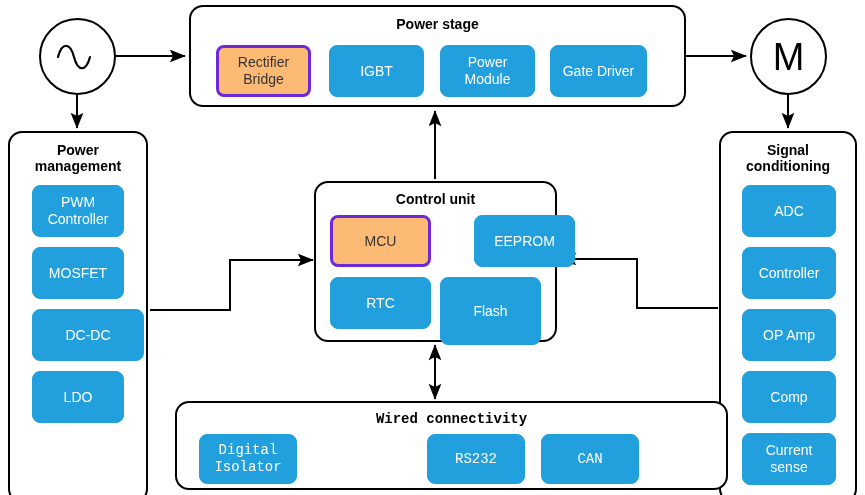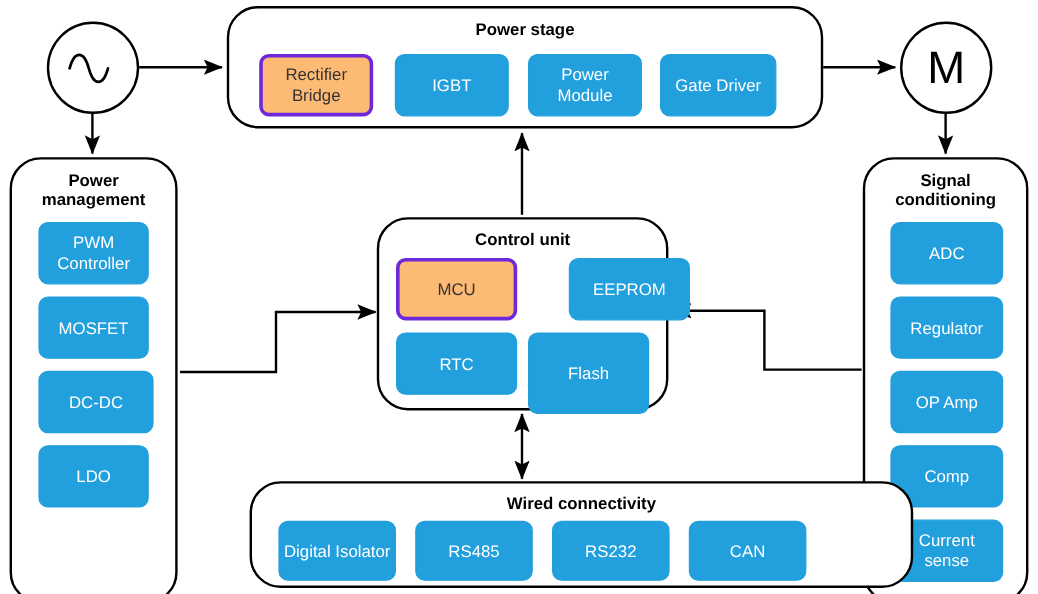--- a/index.html
+++ b/index.html
@@ -23,21 +23,21 @@
     left: 0; top: 0;
     width: 865px;
     height: 495px;
     pointer-events: none;
   }
   
   .group {
     position: absolute;
     box-sizing: border-box;
     border: 2px solid #000000;
-    border-radius: 26px;
+    border-radius: 14px;
     background: #ffffff;
   }
   .group-title {
     position: absolute;
     left: 0;
     right: 0;
     text-align: center;
     font-weight: bold;
     font-size: 14px;
     color: #000000;
@@ -131,42 +131,41 @@
     <div class="blk grey" style="left:25px; top:38px; width:95px; height:52px;">Rectifier Bridge</div>
     <div class="blk blue" style="left:138px; top:38px; width:95px; height:52px;">IGBT</div>
     <div class="blk blue" style="left:249px; top:38px; width:95px; height:52px;">Power Module</div>
     <div class="blk blue" style="left:359px; top:38px; width:97px; height:52px;">Gate Driver</div>
   </div>
 
   <div class="group" style="left:8px; top:131px; width:140px; height:372px;">
     <div class="group-title" style="top:9px; padding:0 22px; left:0; right:0;">Power management</div>
     <div class="blk blue" style="left:22px; top:52px; width:92px; height:52px;">PWM Controller</div>
     <div class="blk blue" style="left:22px; top:114px; width:92px; height:52px;">MOSFET</div>
-    <div class="blk blue" style="left:22px; top:176px; width:96px; height:52px;">DC-DC</div>
+    <div class="blk blue" style="left:22px; top:176px; width:112px; height:52px;">DC-DC</div>
     <div class="blk blue" style="left:22px; top:238px; width:92px; height:52px;">LDO</div>
   </div>
 
   <div class="group" style="left:314px; top:181px; width:243px; height:161px;">
     <div class="group-title" style="top:8px;">Control unit</div>
     <div class="blk grey" style="left:14px; top:32px; width:101px; height:52px;">MCU</div>
     <div class="blk blue" style="left:124px; top:32px; width:101px; height:52px;margin-left:34px;">EEPROM</div>
     <div class="blk blue" style="left:14px; top:94px; width:101px; height:52px;">RTC</div>
     <div class="blk blue" style="left:124px; top:94px; width:101px; height:68px;">Flash</div>
   </div>
 
   <div class="group" style="left:719px; top:131px; width:138px; height:372px;">
     <div class="group-title" style="top:9px; padding:0 18px; left:0; right:0;">Signal conditioning</div>
     <div class="blk blue" style="left:21px; top:52px; width:94px; height:52px;">ADC</div>
-    <div class="blk blue" style="left:21px; top:114px; width:94px; height:52px;">Regulator</div>
+    <div class="blk blue" style="left:21px; top:114px; width:94px; height:52px;">Controller</div>
     <div class="blk blue" style="left:21px; top:176px; width:94px; height:52px;">OP Amp</div>
     <div class="blk blue" style="left:21px; top:238px; width:94px; height:52px;">Comp</div>
     <div class="blk blue" style="left:21px; top:300px; width:94px; height:52px;">Current sense</div>
   </div>
 
-  <div class="group" style="left:208px; top:401px; width:553px; height:89px;">
+  <div class="group" style="left:175px; top:401px; width:553px; height:89px;font-family:Liberation Mono, monospace;">
     <div class="group-title" style="top:8px;">Wired connectivity</div>
     <div class="blk blue" style="left:22px; top:31px; width:98px; height:50px;">Digital Isolator</div>
-    <div class="blk blue" style="left:136px; top:31px; width:98px; height:50px;">RS485</div>
     <div class="blk blue" style="left:250px; top:31px; width:98px; height:50px;">RS232</div>
     <div class="blk blue" style="left:364px; top:31px; width:98px; height:50px;">CAN</div>
   </div>
 
 </div>
 
 </body></html>

